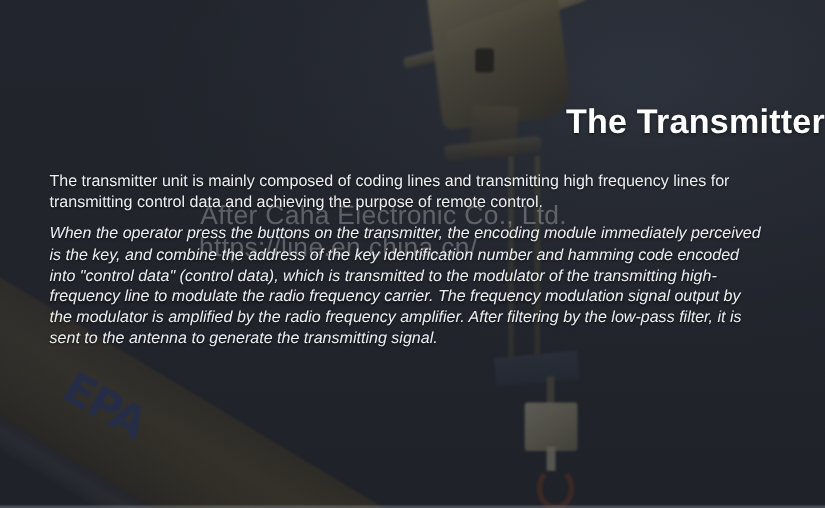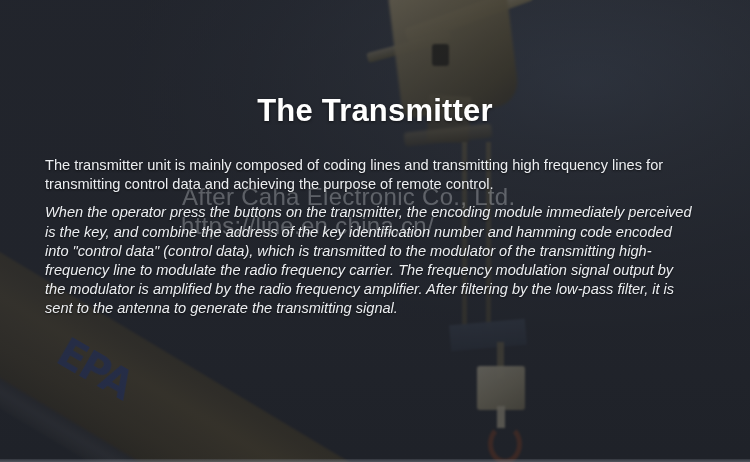--- a/index.html
+++ b/index.html
@@ -243,21 +243,21 @@
   
   .content {
     position: absolute;
     inset: 0;
   }
   .slide-title {
     position: absolute;
     left: 0;
     top: 93px;
     width: 750px;
-    text-align: center;
+    text-align: right;
     color: #ffffff;
     font-size: 31px;
     font-weight: bold;
     letter-spacing: .2px;
     text-shadow: 0 1px 3px rgba(0,0,0,.55);
   }
   .body-block {
     position: absolute;
     left: 45px;
     top: 156px;

